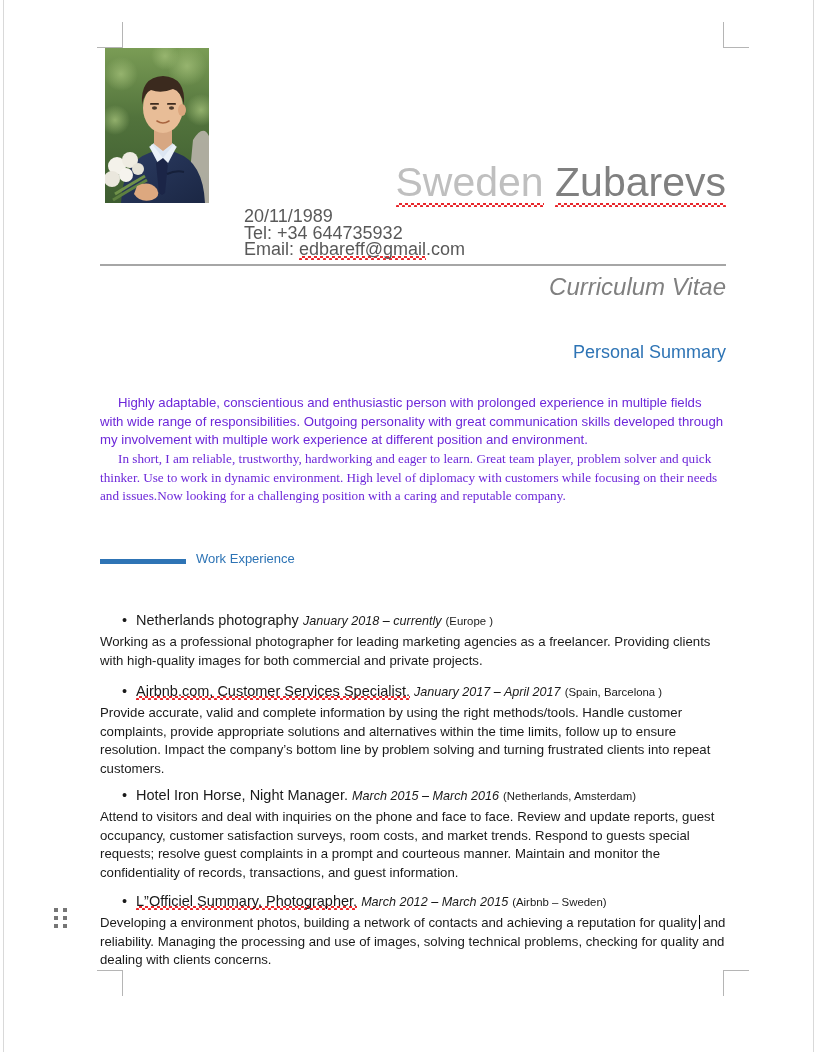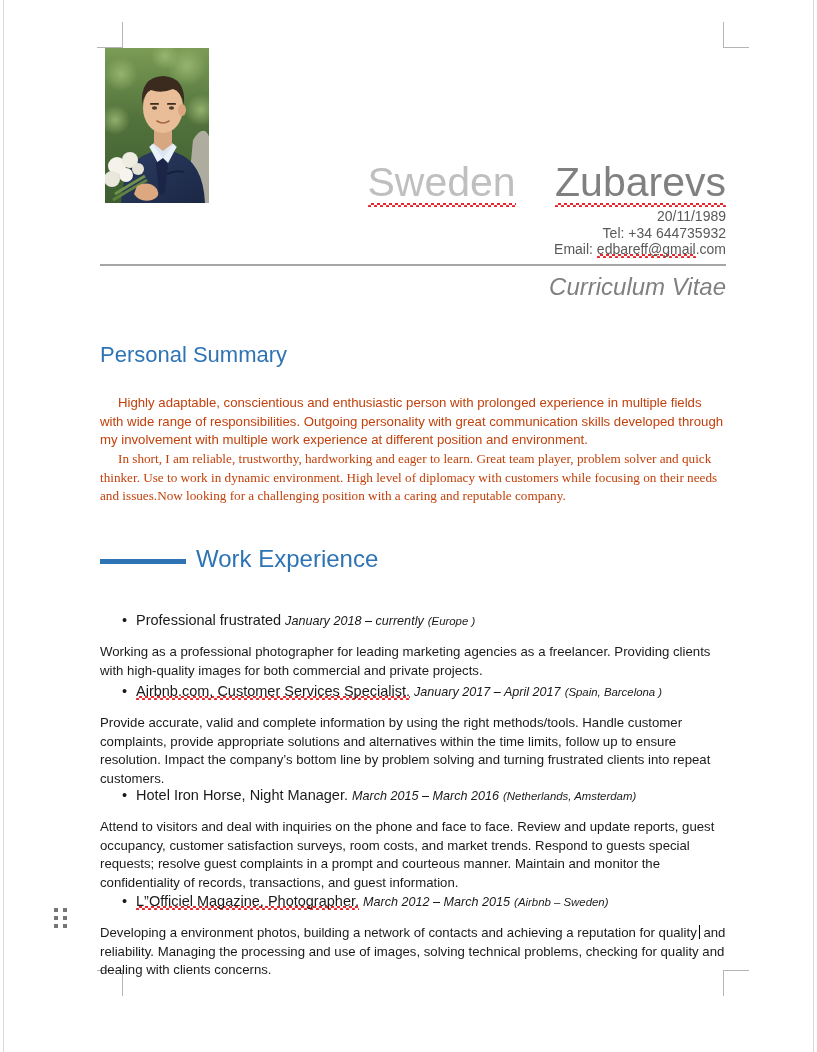--- a/index.html
+++ b/index.html
@@ -104,40 +104,38 @@
   }
   .name-first {
     color: #bfbfbf;
     position: relative;
     padding-bottom: 2px;
   }
   .name-last {
     color: #808080;
     position: relative;
     padding-bottom: 2px;
-    margin-left: 28px;
   }
   
   .squig {
     background-image:
       radial-gradient(circle at 1.5px 3.2px, #e8272c 1.15px, rgba(232,39,44,0) 1.5px),
       radial-gradient(circle at 4.5px 1.0px, #e8272c 1.15px, rgba(232,39,44,0) 1.5px);
     background-size: 6px 4px;
     background-repeat: repeat-x;
     background-position: 0 bottom;
   }
 
   #contact {
     position: absolute;
     left: 240px;
     top: 208px;
     width: 482px;
-    text-align: right;
     color: #595959;
-    font-size: 14px;
+    font-size: 18px;
     line-height: 16.5px;
   }
   #contact .email-user {
     position: relative;
     padding-bottom: 1px;
   }
 
   #head-rule {
     position: absolute;
     left: 96px;
@@ -156,23 +154,23 @@
     font-size: 24px;
     font-style: italic;
     color: #808080;
   }
 
   
   .section-title-centered {
     position: absolute;
     left: 96px;
     width: 626px;
-    text-align: left;
+    text-align: right;
     color: #2e74b5;
-    font-size: 22px;
+    font-size: 18px;
   }
   #personal-summary-title { top: 342px; }
 
   #work-experience-head {
     position: absolute;
     left: 96px;
     top: 546px;
     width: 626px;
     height: 26px;
   }
@@ -182,30 +180,30 @@
     top: 13px;
     width: 86px;
     height: 5px;
     background: #2e74b5;
   }
   #work-experience-title {
     position: absolute;
     left: 96px;
     top: 0;
     color: #2e74b5;
-    font-size: 24px;
+    font-size: 13px;
     line-height: 26px;
   }
 
   
   .body-text {
     position: absolute;
     left: 96px;
     width: 626px;
-    color: #c2410c;
+    color: #6d28d9;
     font-size: 13.2px;
     line-height: 18.5px;
     text-align: left;
   }
   .indent { text-indent: 18px; }
 
   #summary-p1 { top: 394px; }
   #summary-p2 { top: 450px; font-family: Liberation Serif, serif; }
 
   
@@ -226,28 +224,27 @@
   }
   .job-title { position: relative; }
   .job-title.misspelled {
     padding-bottom: 1px;
   }
   .job-dates {
     font-style: italic;
     font-size: 12.6px;
   }
   .job-place {
-    font-style: italic;
     font-size: 11.4px;
   }
   .job-desc {
     color: #1a1a1a;
     font-size: 13.2px;
     line-height: 18.6px;
-    margin-top: 11px;
+    margin-top: 1px;
   }
 
   #job-0 { top: 610px; }
   #job-1 { top: 681px; }
   #job-2 { top: 785px; }
   #job-3 { top: 891px; }
 
   
   .caret {
     display: inline-block;
@@ -372,32 +369,32 @@
 
   <div id="summary-p1" class="body-text indent">Highly adaptable, conscientious and enthusiastic person with prolonged experience in multiple fields with wide range of responsibilities. Outgoing personality with great communication skills developed through my involvement with multiple work experience at different position and environment.</div>
   <div id="summary-p2" class="body-text indent">In short, I am reliable, trustworthy, hardworking and eager to learn. Great team player, problem solver and quick thinker. Use to work in dynamic environment. High level of diplomacy with customers while focusing on their needs and issues.Now looking for a challenging position with a caring and reputable company.</div>
 
   <div id="work-experience-head">
     <div id="work-experience-bar"></div>
     <div id="work-experience-title">Work Experience</div>
   </div>
 
   <div class="job" id="job-0">
-    <div class="job-head"><span class="bullet">•</span><span class="job-title">Professional frustrated</span> <span class="job-dates">January 2018 – currently</span>  <span class="job-place">(Europe )</span></div>
+    <div class="job-head"><span class="bullet">•</span><span class="job-title">Netherlands photography</span> <span class="job-dates">January 2018 – currently</span>  <span class="job-place">(Europe )</span></div>
     <div class="job-desc">Working as a professional photographer for leading marketing agencies as a freelancer. Providing clients with high-quality images for both commercial and private projects.</div>
   </div>
 
   <div class="job" id="job-1">
     <div class="job-head"><span class="bullet">•</span><span class="job-title misspelled squig">Airbnb.com, Customer Services Specialist.</span> <span class="job-dates">January 2017 – April 2017</span>  <span class="job-place">(Spain, Barcelona )</span></div>
     <div class="job-desc">Provide accurate, valid and complete information by using the right methods/tools. Handle customer complaints, provide appropriate solutions and alternatives within the time limits, follow up to ensure resolution. Impact the company’s bottom line by problem solving and turning frustrated clients into repeat customers.</div>
   </div>
 
   <div class="job" id="job-2">
     <div class="job-head"><span class="bullet">•</span><span class="job-title">Hotel Iron Horse, Night Manager.</span> <span class="job-dates">March 2015 – March 2016</span> <span class="job-place">(Netherlands, Amsterdam)</span></div>
     <div class="job-desc">Attend to visitors and deal with inquiries on the phone and face to face. Review and update reports, guest occupancy, customer satisfaction surveys, room costs, and market trends. Respond to guests special requests; resolve guest complaints in a prompt and courteous manner. Maintain and monitor the confidentiality of records, transactions, and guest information.</div>
   </div>
 
   <div class="job" id="job-3">
-    <div class="job-head"><span class="bullet">•</span><span class="job-title misspelled squig">L”Officiel Magazine, Photographer.</span> <span class="job-dates">March 2012 – March 2015</span> <span class="job-place">(Airbnb – Sweden)</span></div>
+    <div class="job-head"><span class="bullet">•</span><span class="job-title misspelled squig">L”Officiel Summary, Photographer.</span> <span class="job-dates">March 2012 – March 2015</span> <span class="job-place">(Airbnb – Sweden)</span></div>
     <div class="job-desc"><span>Developing a environment photos, building a network of contacts and achieving a reputation for quality</span><span class="caret"></span><span> and reliability. Managing the processing and use of images, solving technical problems, checking for quality and dealing with clients concerns.</span></div>
   </div>
 
 </div>
 
 </body></html>

